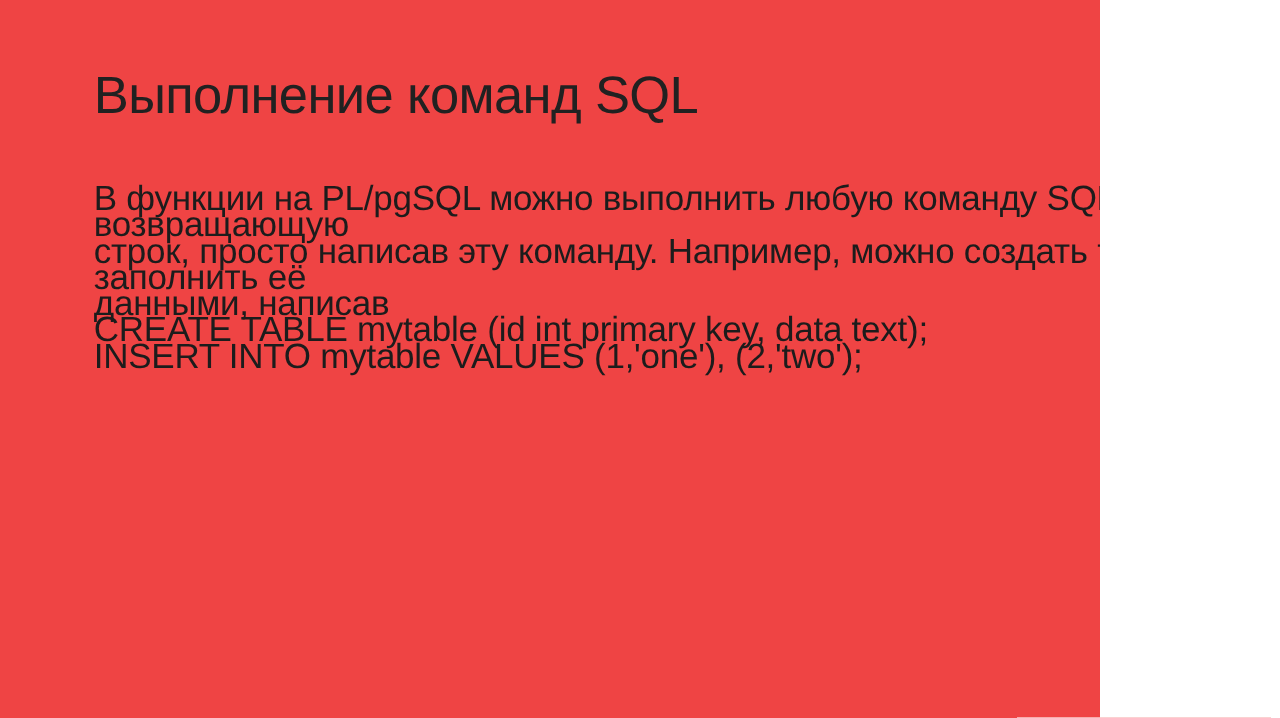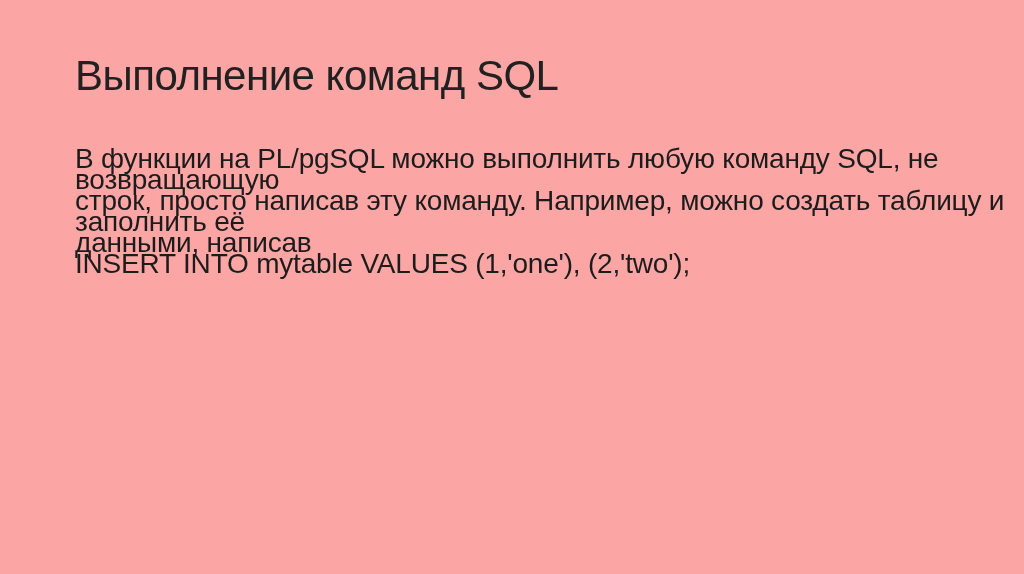--- a/index.html
+++ b/index.html
@@ -3,23 +3,23 @@
 <meta charset="utf-8">
 <title>Выполнение команд SQL</title>
 <style>
   html, body {
     margin: 0;
     padding: 0;
     background: #ffffff;
   }
   .slide {
     position: relative;
-    width: 1024px;
+    width: 880px;
     height: 574px;
-    background: #fca5a5;
+    background: #ef4444;
     overflow: hidden;
     font-family: "Liberation Sans", sans-serif;
     color: #1c1c1c;
   }
   .slide-title {
     position: absolute;
     left: 75px;
     top: 52px;
     margin: 0;
     font-size: 42px;
@@ -56,20 +56,21 @@
 <div class="slide">
 
   <h1 class="slide-title">Выполнение команд SQL</h1>
 
   <div class="content">
 
     <p class="para-intro">В функции на PL/pgSQL можно выполнить любую команду SQL, не возвращающую
 строк, просто написав эту команду. Например, можно создать таблицу и заполнить её
 данными, написав</p>
 
+    <p class="code-line-1">CREATE TABLE mytable (id int primary key, data text);</p>
 
     <p class="code-line-2">INSERT INTO mytable VALUES (1,'one'), (2,'two');</p>
 
 
 
 
   </div>
 </div>
 
 </body></html>

